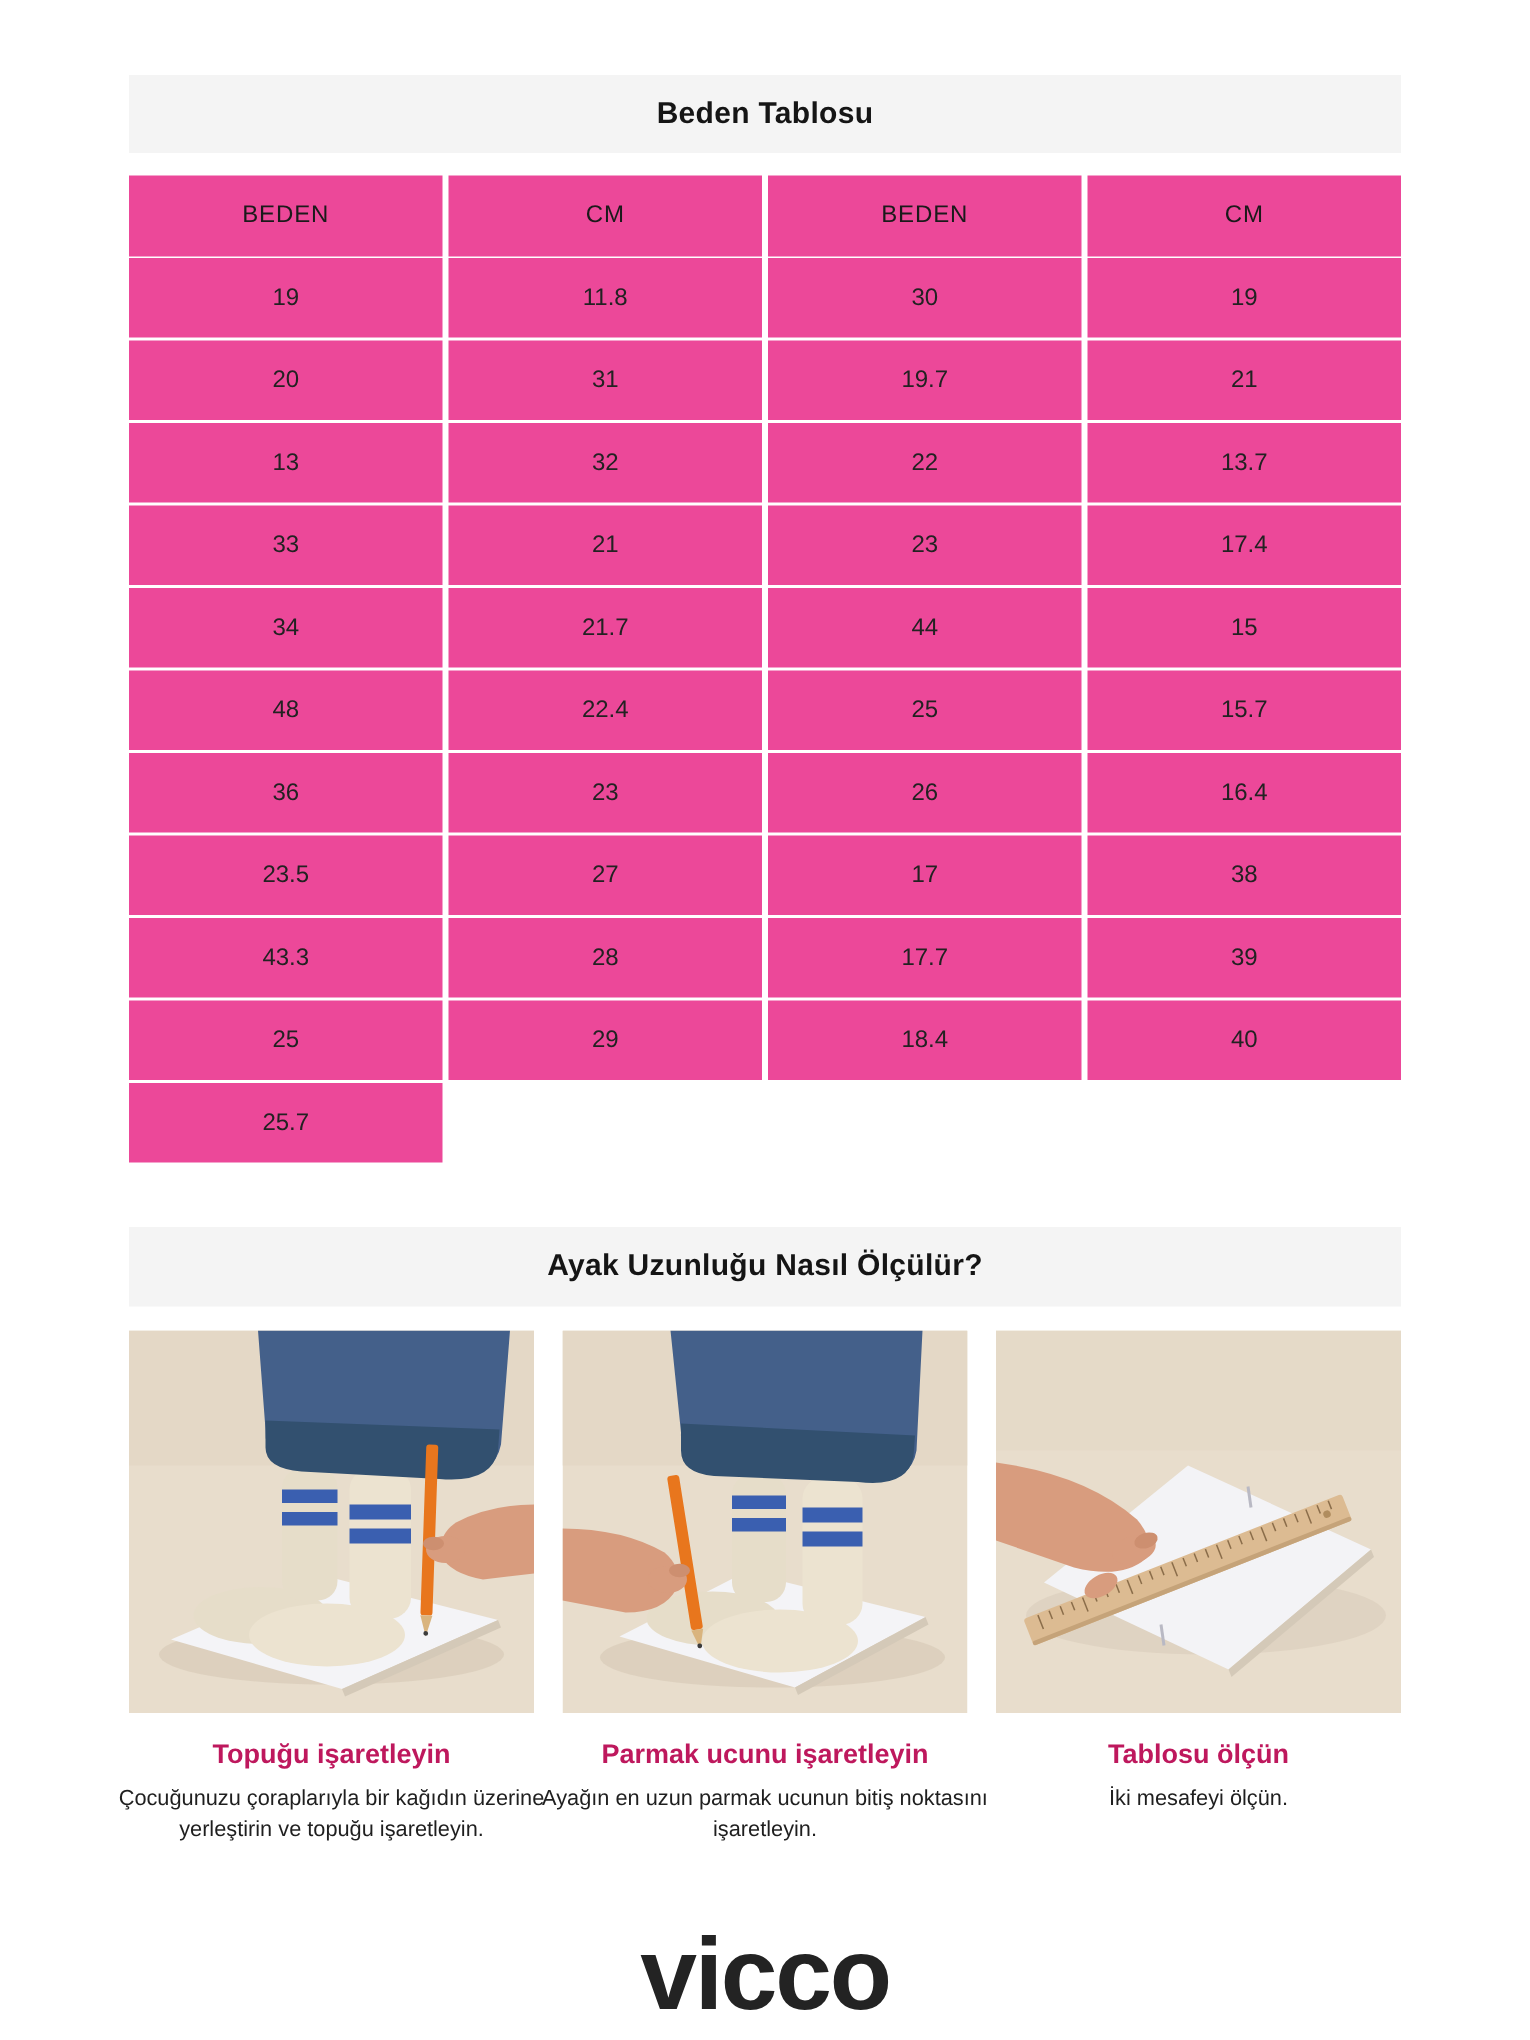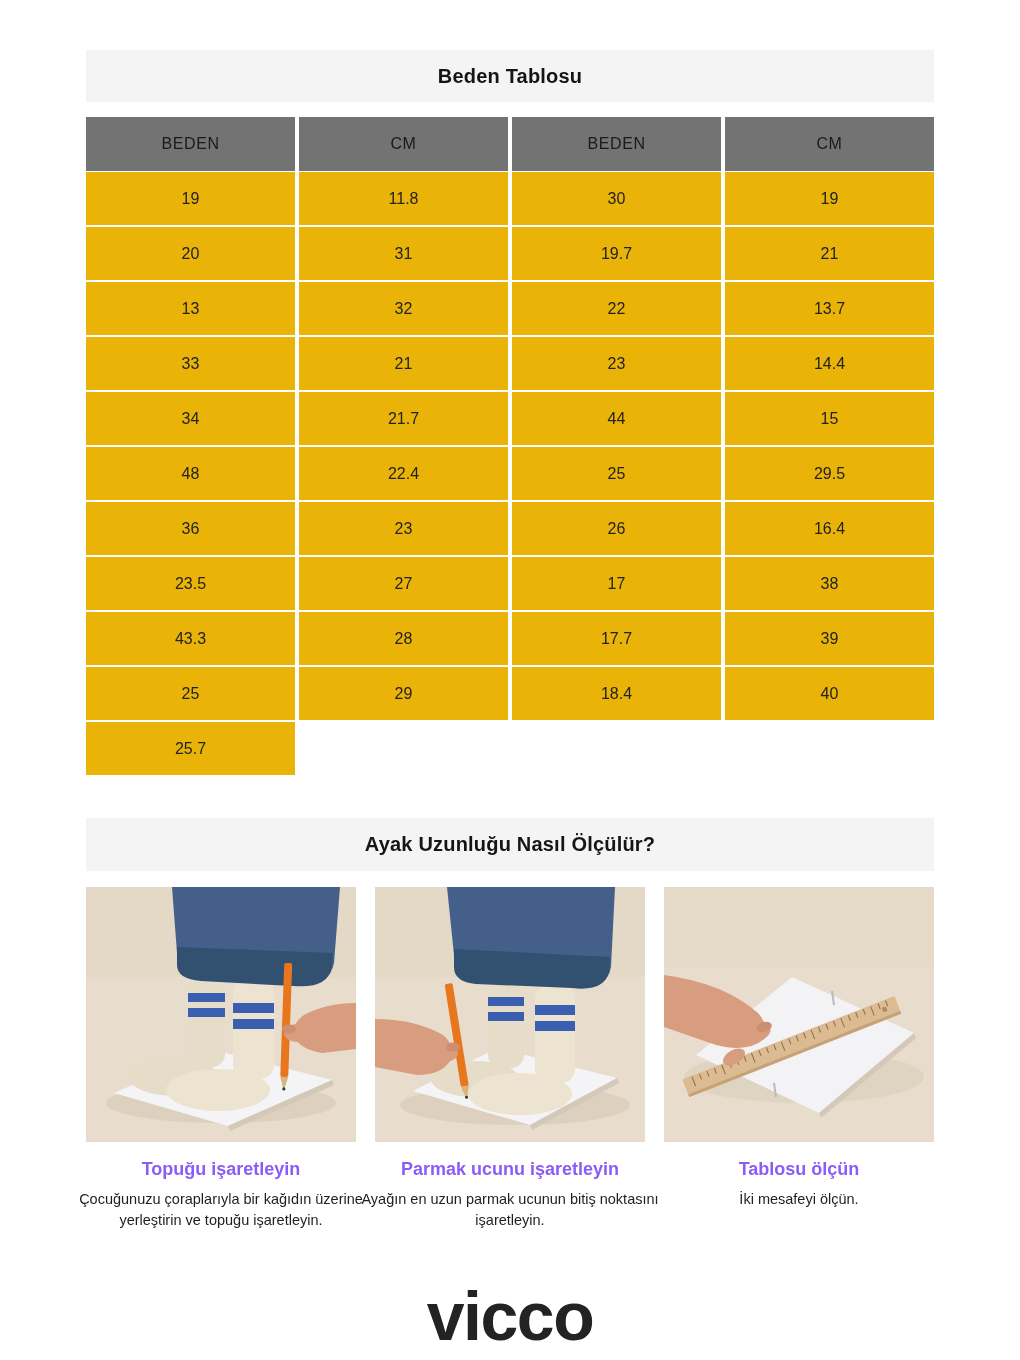--- a/index.html
+++ b/index.html
@@ -23,39 +23,39 @@
   .band.second { height:53px; margin-top:43px; margin-bottom:16px; }
 
   
   .size-grid {
     display:grid;
     grid-template-columns:repeat(4, 1fr);
     column-gap:4px; row-gap:2px;
     grid-auto-rows:53px;
   }
   .size-grid .cell {
-    background:#eab308;
+    background:#ec4899;
     display:flex; align-items:center; justify-content:center;
     font-size:16px; color:#222222;
   }
   .size-grid .head {
-    background:#737373; height:54px; letter-spacing:.6px; color:#1a1a1a;
+    background:#ec4899; height:54px; letter-spacing:.6px; color:#1a1a1a;
   }
 
   
   .steps {
     display:grid;
     grid-template-columns:repeat(3, 270px);
     justify-content:space-between;
   }
   .step { text-align:center; }
   .photo { width:270px; height:255px; display:block; }
   .photo svg { display:block; }
   .step-title {
-    margin:17px 0 9px; font-size:18px; font-weight:bold; color:#8b5cf6;
+    margin:17px 0 9px; font-size:18px; font-weight:bold; color:#be185d;
   }
   .step-desc {
     margin:0 -14px; font-size:14.5px; line-height:1.45; color:#1f1f1f;
   }
 
   
   .footer { margin-top:46px; text-align:center; }
   .brand-wordmark {
     font-size:68px; font-weight:bold; letter-spacing:-1.5px; color:#232323;
   }
@@ -93,31 +93,31 @@
   <div class="cell">21</div>
   <div class="cell">13</div>
   <div class="cell">32</div>
 
   <div class="cell">22</div>
   <div class="cell">13.7</div>
   <div class="cell">33</div>
   <div class="cell">21</div>
 
   <div class="cell">23</div>
-  <div class="cell">14.4</div>
+  <div class="cell">17.4</div>
   <div class="cell">34</div>
   <div class="cell">21.7</div>
 
   <div class="cell">44</div>
   <div class="cell">15</div>
   <div class="cell">48</div>
   <div class="cell">22.4</div>
 
   <div class="cell">25</div>
-  <div class="cell">29.5</div>
+  <div class="cell">15.7</div>
   <div class="cell">36</div>
   <div class="cell">23</div>
 
   <div class="cell">26</div>
   <div class="cell">16.4</div>
   <div class="cell">23.5</div>
 
   <div class="cell">27</div>
   <div class="cell">17</div>
   <div class="cell">38</div>

